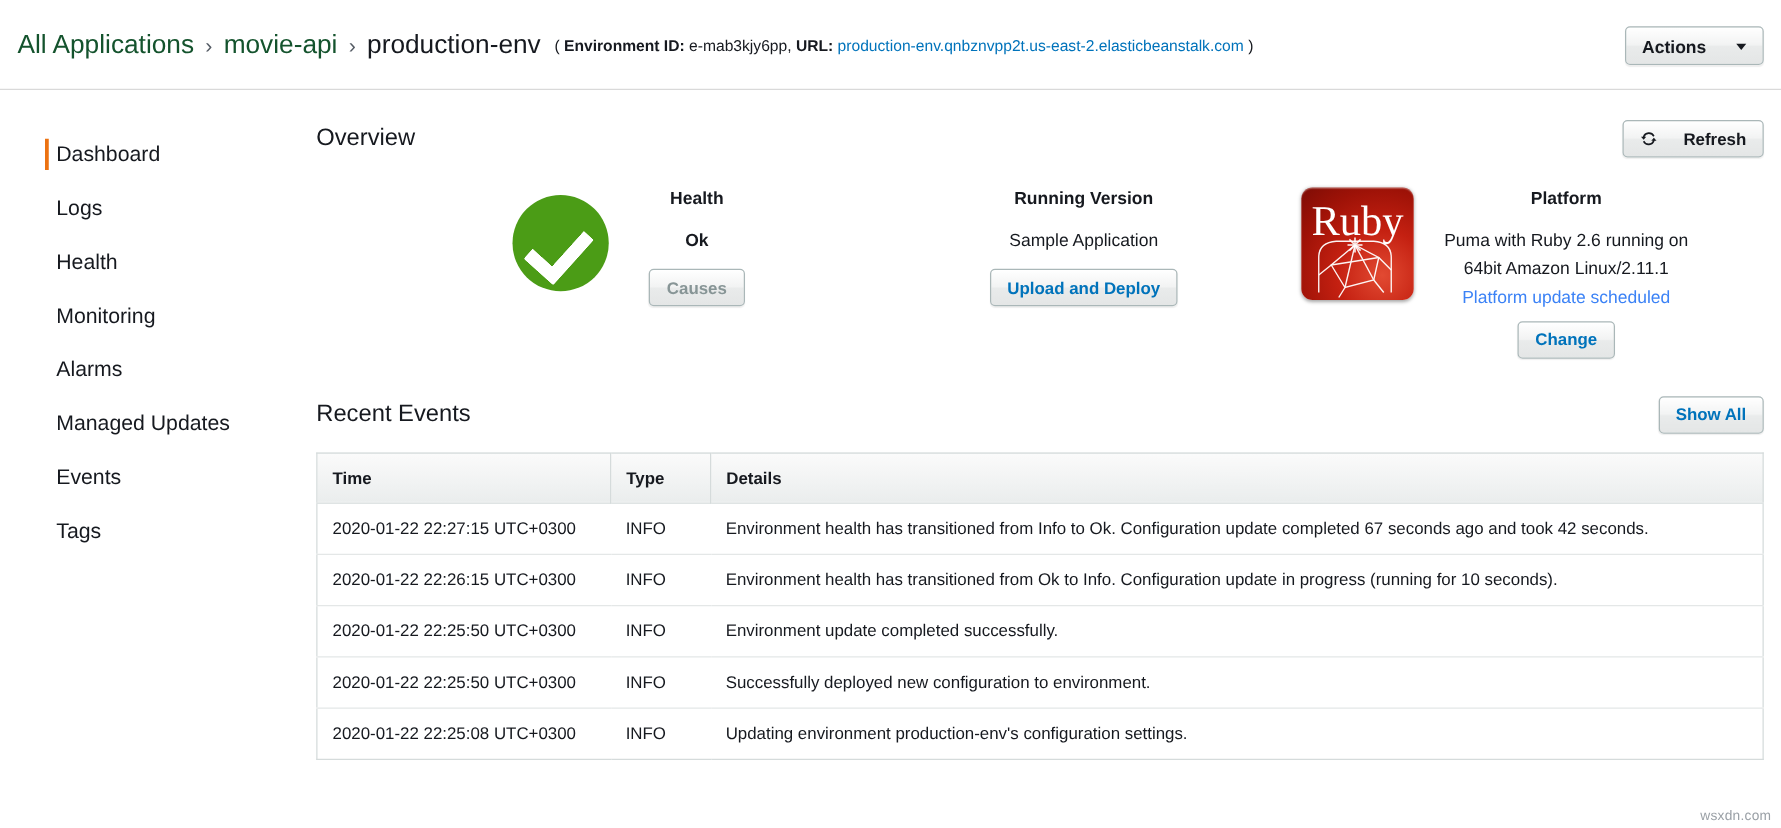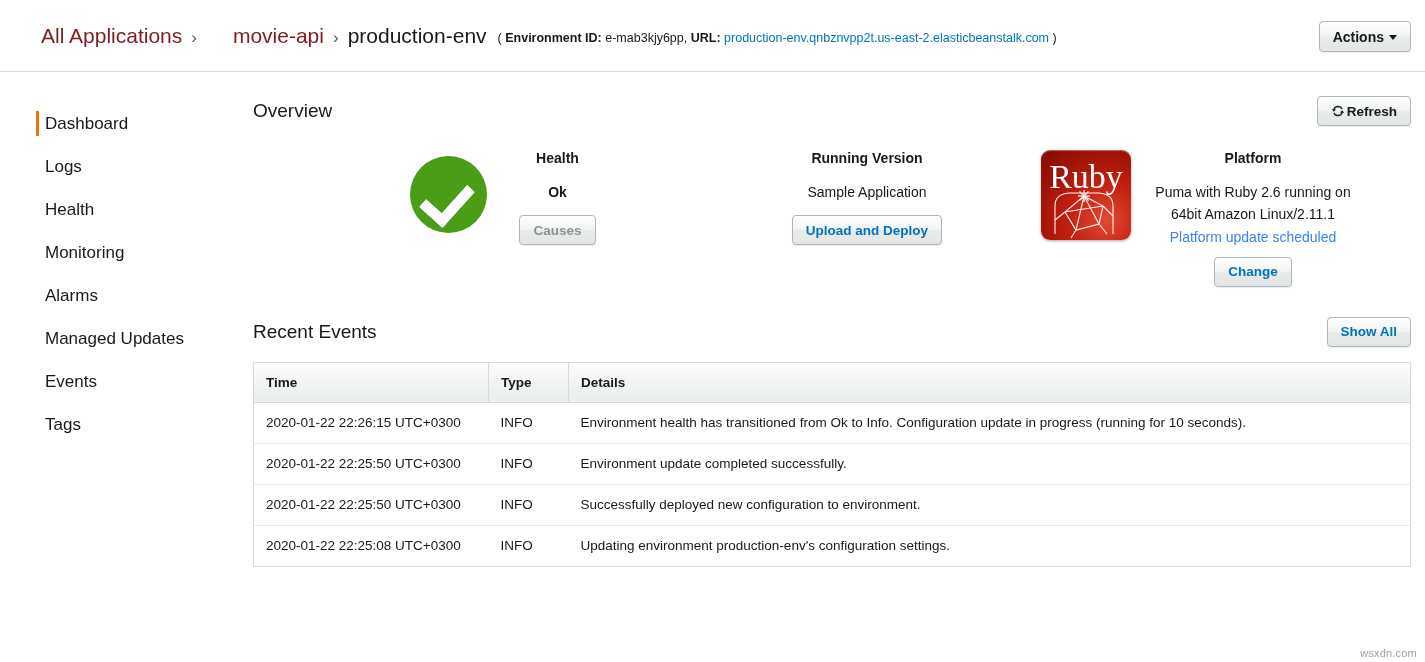--- a/index.html
+++ b/index.html
@@ -23,25 +23,24 @@
     padding: 0 14px 0 14px;
   }
   .crumbs {
     display: flex;
     align-items: baseline;
     flex-wrap: nowrap;
     white-space: nowrap;
     font-size: 21px;
   }
   .crumb-link {
-    color: #7f1d1d;
+    color: #14532d;
     text-decoration: none;
     font-size: 21px;
     cursor: pointer;
-    margin-left: 27px;
   }
   .crumb-sep {
     color: #545b64;
     font-size: 17px;
     margin: 0 9px;
   }
   .crumb-current {
     color: #16191f;
     font-size: 21px;
   }
@@ -55,21 +54,21 @@
   }
   .env-meta .lbl { font-weight: bold; }
   .env-meta .url-link { color: #0073bb; text-decoration: none; cursor: pointer; margin-top: 21px; }
   .env-meta .paren { color: #16191f; }
 
   
   .btn {
     display: inline-flex;
     align-items: center;
     justify-content: center;
-    gap: 2px;
+    gap: 21px;
     border: 1px solid #aab7b8;
     border-radius: 4px;
     background: linear-gradient(to bottom, #ffffff 0%, #f2f3f3 48%, #e9ebeb 52%, #e4e6e6 100%);
     color: #16191f;
     font-size: 13.5px;
     font-weight: bold;
     font-family: "Liberation Sans", sans-serif;
     padding: 0 13px;
     height: 30px;
     cursor: pointer;
@@ -403,20 +402,25 @@
     <table class="events-table">
       <thead>
         <tr>
           <th class="col-time">Time</th>
           <th class="col-type">Type</th>
           <th>Details</th>
         </tr>
       </thead>
       <tbody>
         <tr>
+          <td class="col-time">2020-01-22 22:27:15 UTC+0300</td>
+          <td class="col-type type-info">INFO</td>
+          <td>Environment health has transitioned from Info to Ok. Configuration update completed 67 seconds ago and took 42 seconds.</td>
+        </tr>
+        <tr>
           <td class="col-time">2020-01-22 22:26:15 UTC+0300</td>
           <td class="col-type type-info">INFO</td>
           <td>Environment health has transitioned from Ok to Info. Configuration update in progress (running for 10 seconds).</td>
         </tr>
         <tr>
           <td class="col-time">2020-01-22 22:25:50 UTC+0300</td>
           <td class="col-type type-info">INFO</td>
           <td>Environment update completed successfully.</td>
         </tr>
         <tr>

